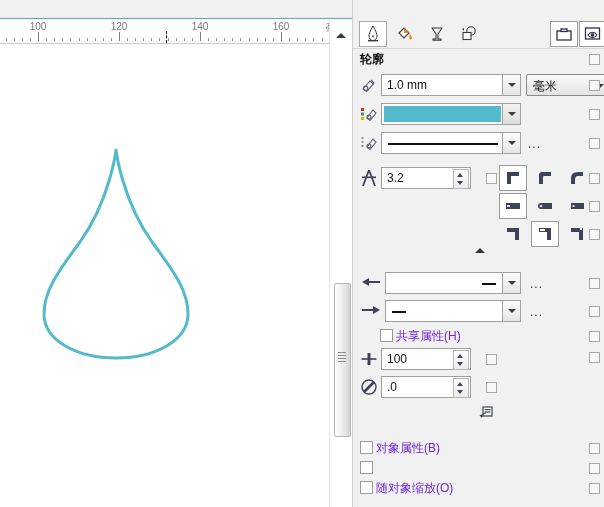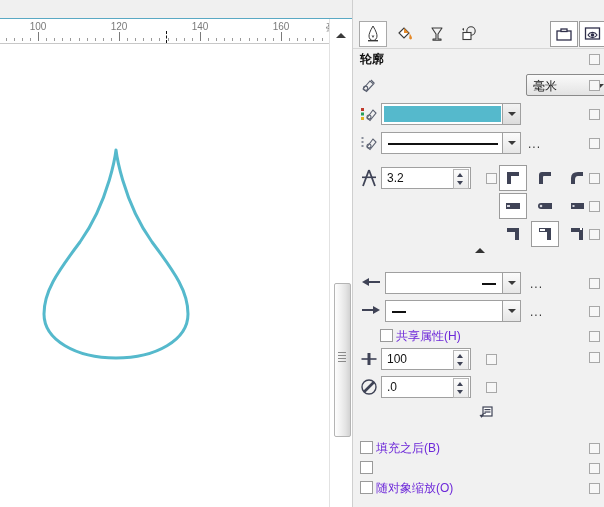--- a/index.html
+++ b/index.html
@@ -325,20 +325,26 @@
     <div class="sec-head" style="left:7px;top:51px;">轮廓</div>
     <div class="chk" style="right:5px;top:54px;"></div>
 
     <div class="row-icon" style="left:7px;top:77px;">
       <svg width="18" height="16" viewBox="0 0 18 16">
         <path d="M3 12 L10 4 L13.5 7 L6.5 14.5 Z" fill="none" stroke="#5a6070" stroke-width="1.1"></path>
         <circle cx="5.6" cy="11.2" r="2.1" fill="none" stroke="#5a6070" stroke-width="1.1"></circle>
         <path d="M11 3 L14.5 6.5" stroke="#5a6070" stroke-width="1.1"></path>
       </svg>
     </div>
+    <div class="field" style="left:28px;top:74px;width:140px;">
+      <span class="val">1.0 mm</span>
+      <div class="dd-btn">
+        <div class="caret"></div>
+      </div>
+    </div>
     <div class="combo" style="left:173px;top:74px;width:85px;">
       <span class="val">毫米</span>
       <div class="caret"></div>
     </div>
     <div class="chk" style="right:5px;top:80px;"></div>
 
     <div class="row-icon" style="left:7px;top:105px;">
       <svg width="20" height="18" viewBox="0 0 20 18">
         <path d="M7 13 L13 5 L16 8 L10 15.5 Z" fill="none" stroke="#5a6070" stroke-width="1.1"></path>
         <circle cx="9" cy="12" r="2" fill="none" stroke="#5a6070" stroke-width="1.1"></circle>
@@ -517,21 +523,21 @@
         <rect x="9.5" y="5" width="6" height="1.2" fill="#3f4356"></rect>
         <rect x="9.5" y="7.4" width="6" height="1.2" fill="#3f4356"></rect>
         <path d="M7 13 a4 4 0 0 1 4 -4" fill="none" stroke="#3f4356" stroke-width="1.2"></path>
         <path d="M4.5 11 L8 10.5 L6.5 14 Z" fill="#3f4356"></path>
       </svg>
     </div>
 
     <div class="chk" style="right:5px;top:352px;"></div>
 
     <div class="cb-box" style="left:7px;top:441px;"></div>
-    <div class="cb-label" style="left:23px;top:440px;">填充之后(B)</div>
+    <div class="cb-label" style="left:23px;top:440px;">对象属性(B)</div>
     <div class="chk" style="right:5px;top:443px;"></div>
 
     <div class="cb-box" style="left:7px;top:461px;"></div>
     <div class="chk" style="right:5px;top:463px;"></div>
 
     <div class="cb-box" style="left:7px;top:481px;"></div>
     <div class="cb-label" style="left:23px;top:480px;">随对象缩放(O)</div>
     <div class="chk" style="right:5px;top:483px;"></div>
 
   </div>

